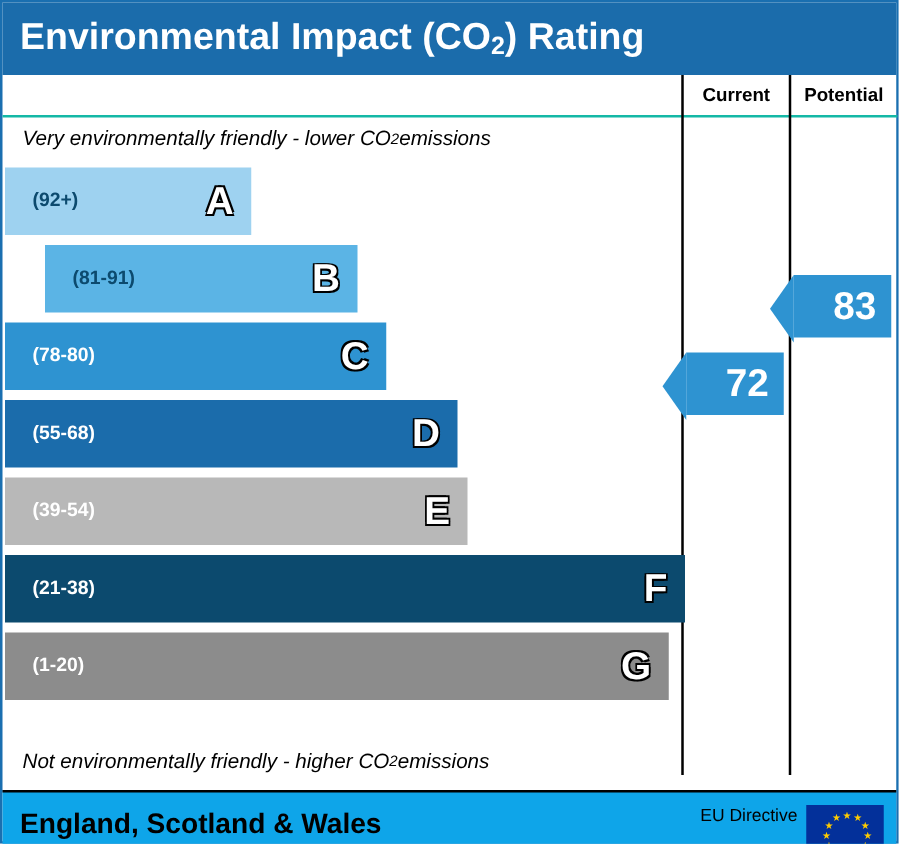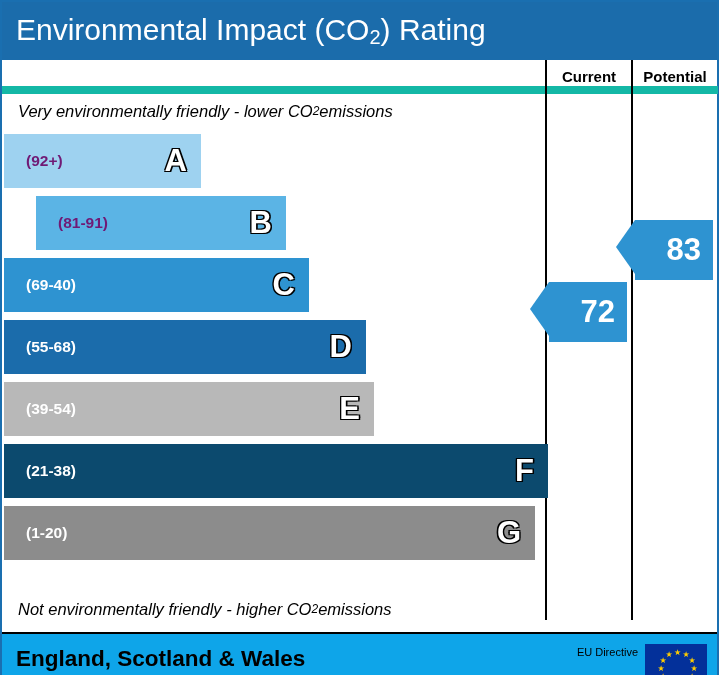--- a/index.html
+++ b/index.html
@@ -18,32 +18,32 @@
   }
   
   .title-bar {
     position: absolute; left:0; top:0;
     width: 715px; height: 58px;
     background: #1b6cab;
     color: #ffffff;
     display: flex; align-items: center;
   }
   .title-text {
-    font-size: 30px; font-weight: normal;
+    font-size: 30px; font-weight: bold;
     padding-left: 14px;
     letter-spacing: 0px;
     white-space: nowrap;
   }
   .title-text .sub { font-size: 20px; vertical-align: -4px; }
 
   
   .hdr {
     position: absolute; top:58px; left:0;
     width: 716px; height: 34px;
-    border-bottom: 8px solid #14b8a6;
+    border-bottom: 2px solid #14b8a6;
   }
   .hdr-cur, .hdr-pot {
     position: absolute; top:0; height: 32px;
     display:flex; align-items:center; justify-content:center;
     font-size: 15px; font-weight: bold; color:#000;
   }
   .hdr-cur { left: 543px; width: 86px; border-left: 2px solid #000; }
   .hdr-pot { left: 629px; width: 86px; border-left: 2px solid #000; }
 
   
@@ -81,27 +81,27 @@
   }
   .bar-letter {
     position: absolute; right: 14px; top: 50%;
     transform: translateY(-50%);
     font-size: 31px; font-weight: bold;
     color: #ffffff;
     text-shadow:
       -1.4px -1.4px 0 #000, 1.4px -1.4px 0 #000,
       -1.4px  1.4px 0 #000, 1.4px  1.4px 0 #000;
   }
-  .bar.light .bar-range { color:#701a75; }
+  .bar.light .bar-range { color:#0c4a6e; }
   .bar.dark  .bar-range { color:#ffffff; }
 
   
   .marker {
     position: absolute;
-    height: 60px;
+    height: 50px;
     display: flex; align-items: center; justify-content: flex-end;
     color: #ffffff;
     font-size: 31px; font-weight: bold;
     padding-right: 12px;
   }
   .marker .tip {
     position: absolute; left: -19px; top: 0;
     width: 0; height: 0;
     border-top: 27px solid transparent;
     border-bottom: 27px solid transparent;
@@ -116,21 +116,21 @@
     background:#0ea5e9;
     margin-top:12px;
   }
   .footer-region {
     position: absolute; left: 14px; top: 12px;
     font-size: 22.5px; font-weight: bold; color:#000;
     white-space: nowrap;
   }
   .footer-directive {
     position: absolute; left: 516px; top: 9px;
-    font-size: 11px; color:#000; text-align: right;
+    font-size: 14px; color:#000; text-align: right;
     width: 120px; line-height: 18px;
   }
   .eu-flag {
     position: absolute; left: 643px; top: 10px;
     width: 62px; height: 42px;
     background: #03309a;
     overflow: hidden;
   }
   .eu-star {
     position: absolute; color: #ffcc00; font-size: 8px; line-height: 8px;
@@ -170,21 +170,21 @@
 
     <div class="bar-row">
       <div class="bar light" style="width:250px;background:#5bb4e5;margin-left:32px;">
         <span class="bar-range">(81-91)</span>
         <span class="bar-letter">B</span>
       </div>
     </div>
 
     <div class="bar-row">
       <div class="bar dark" style="width:305px;background:#2e93d1;">
-        <span class="bar-range">(69-40)</span>
+        <span class="bar-range">(78-80)</span>
         <span class="bar-letter">C</span>
       </div>
     </div>
 
     <div class="bar-row">
       <div class="bar dark" style="width:362px;background:#1b6cab;">
         <span class="bar-range">(55-68)</span>
         <span class="bar-letter">D</span>
       </div>
     </div>

